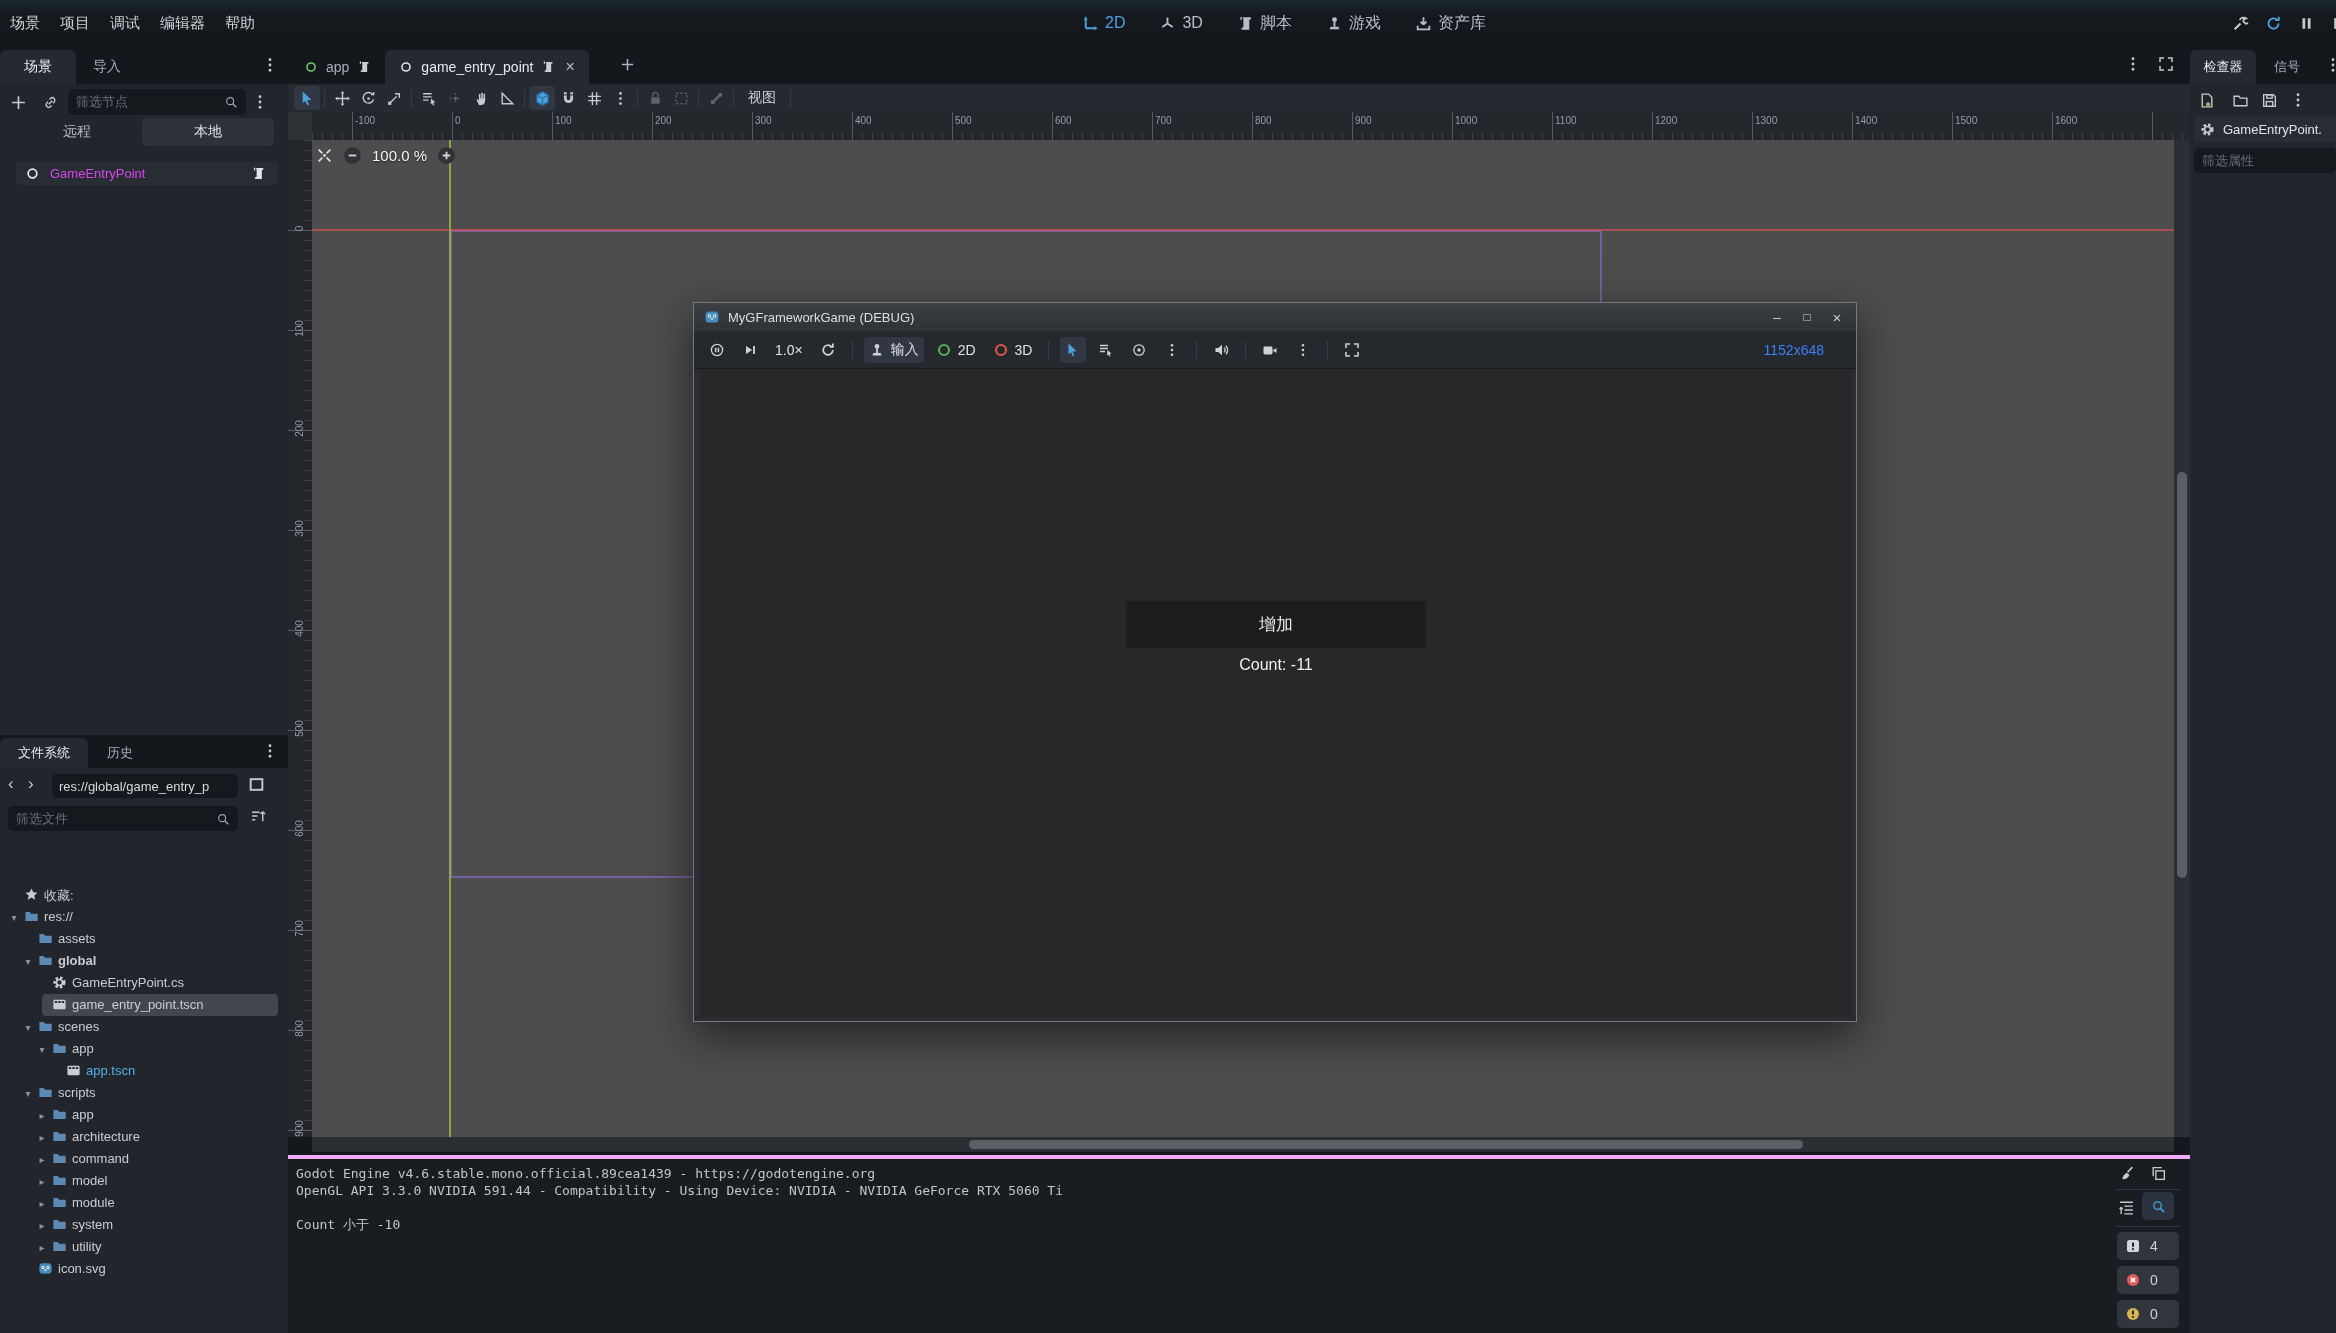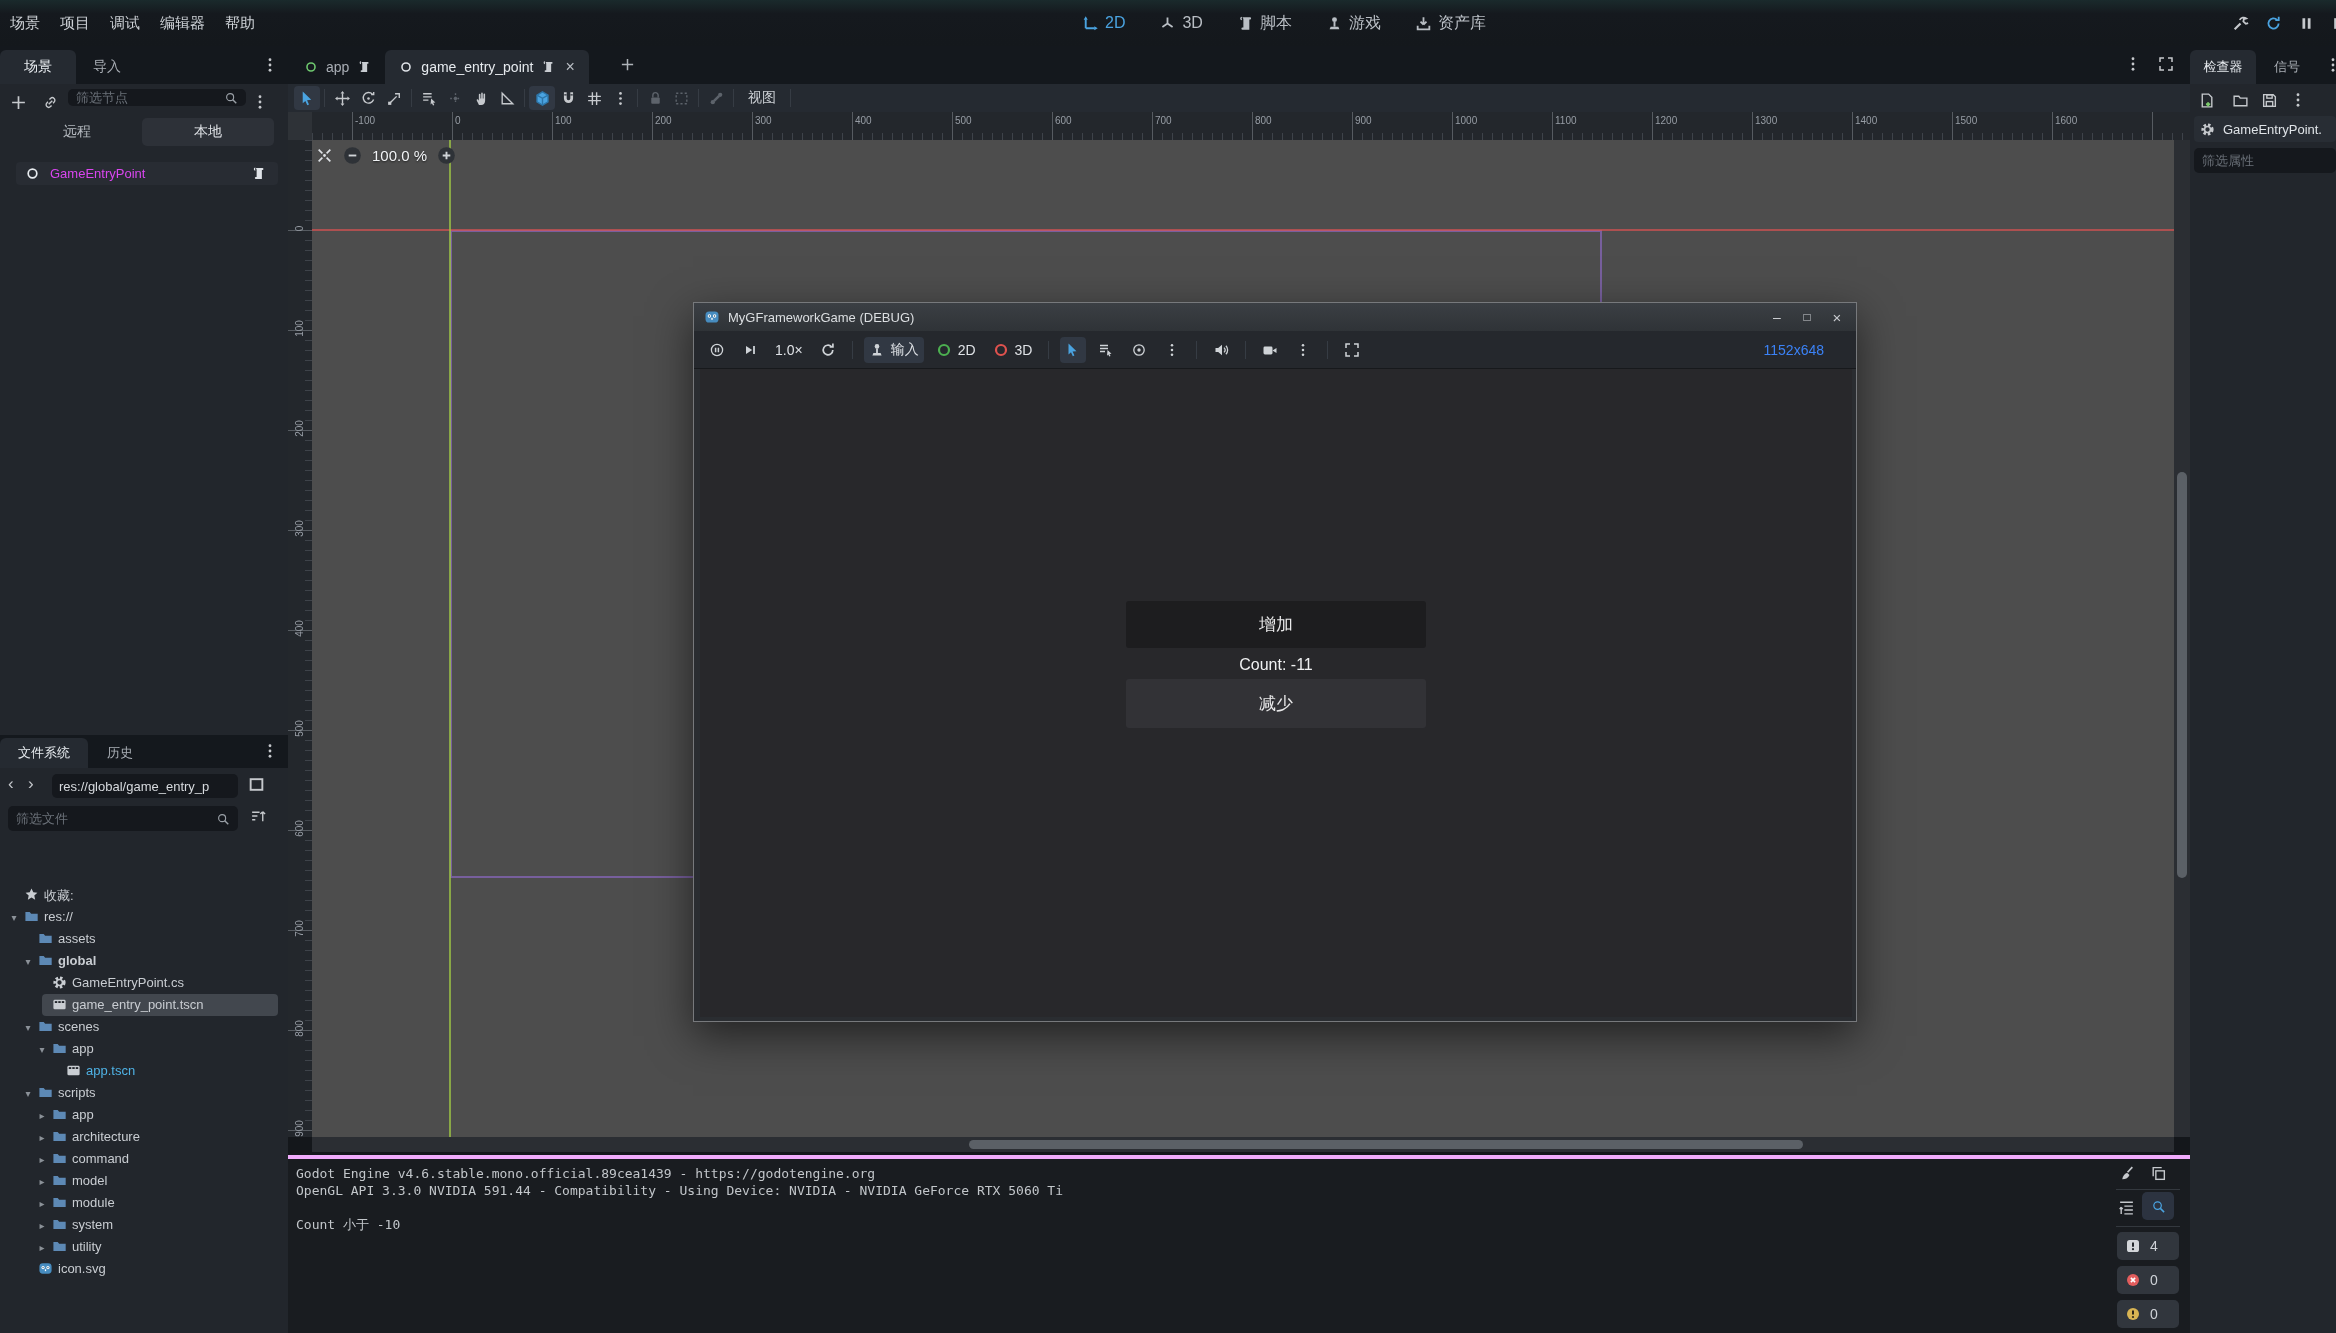--- a/index.html
+++ b/index.html
@@ -396,21 +396,21 @@
           <svg viewBox="0 0 16 16" fill="none" stroke="currentColor" stroke-width="1.3">
             <path d="M8 2v12M2 8h12" stroke-width="1.6"></path>
           </svg>
         </span>
       <span class="ic" style="position:absolute;left:42px;top:10px;width:17px;height:17px;">
           <svg viewBox="0 0 16 16" fill="none" stroke="currentColor" stroke-width="1.3">
             <path d="M6.3 9.7 9.7 6.3"></path>
             <path d="M7 5.2l1-1a2.4 2.4 0 0 1 3.4 3.4l-1 1M9 10.8l-1 1a2.4 2.4 0 0 1-3.4-3.4l1-1"></path>
           </svg>
         </span>
-      <div class="field" style="position:absolute;left:68px;top:5px;width:178px;height:17px;padding:0 8px;box-sizing:border-box;justify-content:space-between;">
+      <div class="field" style="position:absolute;left:68px;top:5px;width:178px;height:26px;padding:0 8px;box-sizing:border-box;justify-content:space-between;">
         <span style="font-size:13px;">筛选节点</span>
         <span class="ic" style="width:14px;height:14px;color:#9aa0a7;">
             <svg viewBox="0 0 16 16" fill="none" stroke="currentColor" stroke-width="1.3">
               <circle cx="7" cy="7" r="4"></circle>
               <path d="M10 10l4 4" stroke-width="1.6"></path>
             </svg>
           </span>
       </div>
       <span class="ic" style="position:absolute;left:253px;top:9px;width:14px;height:18px;">
           <svg viewBox="0 0 16 20" fill="currentColor">
@@ -930,19 +930,16 @@
         </div>
         <span style="margin-left: auto; margin-right: 32px; font-size: 14px; color: #3b82f6; text-align: right;">1152x648</span>
       </div>
 
     <div style="position:absolute;left:6px;top:66px;width:1152px;height:648px;background:#28282b;">
       <div class="gbtn" style="top:232px;height:47px;background:#1d1d1f;">
         <span>增加</span>
         </div>
       <div style="position:absolute;left:426px;top:287px;width:300px;text-align:center;color:#f0f1f2;font-size:16px;">
         <span>Count: -11</span></div>
-      <div class="gbtn" style="top:310px;height:49px;background:#323236;">
-        <span>减少</span>
-        </div>
     </div>
   </div>
 
 </div>
 
 </body></html>

